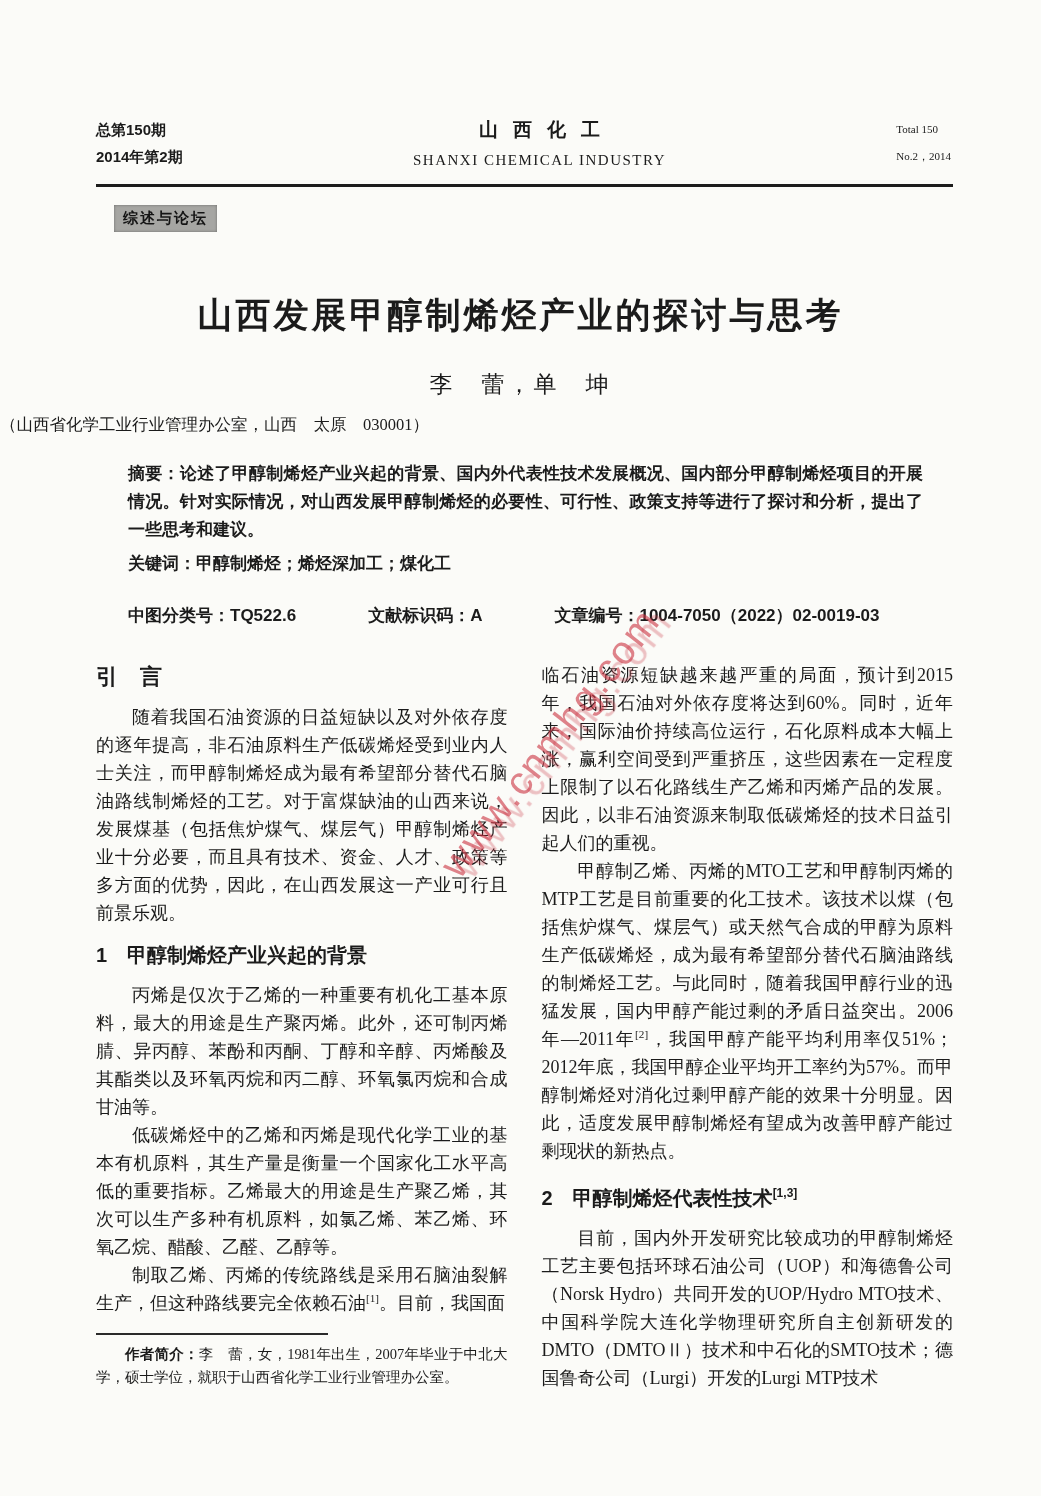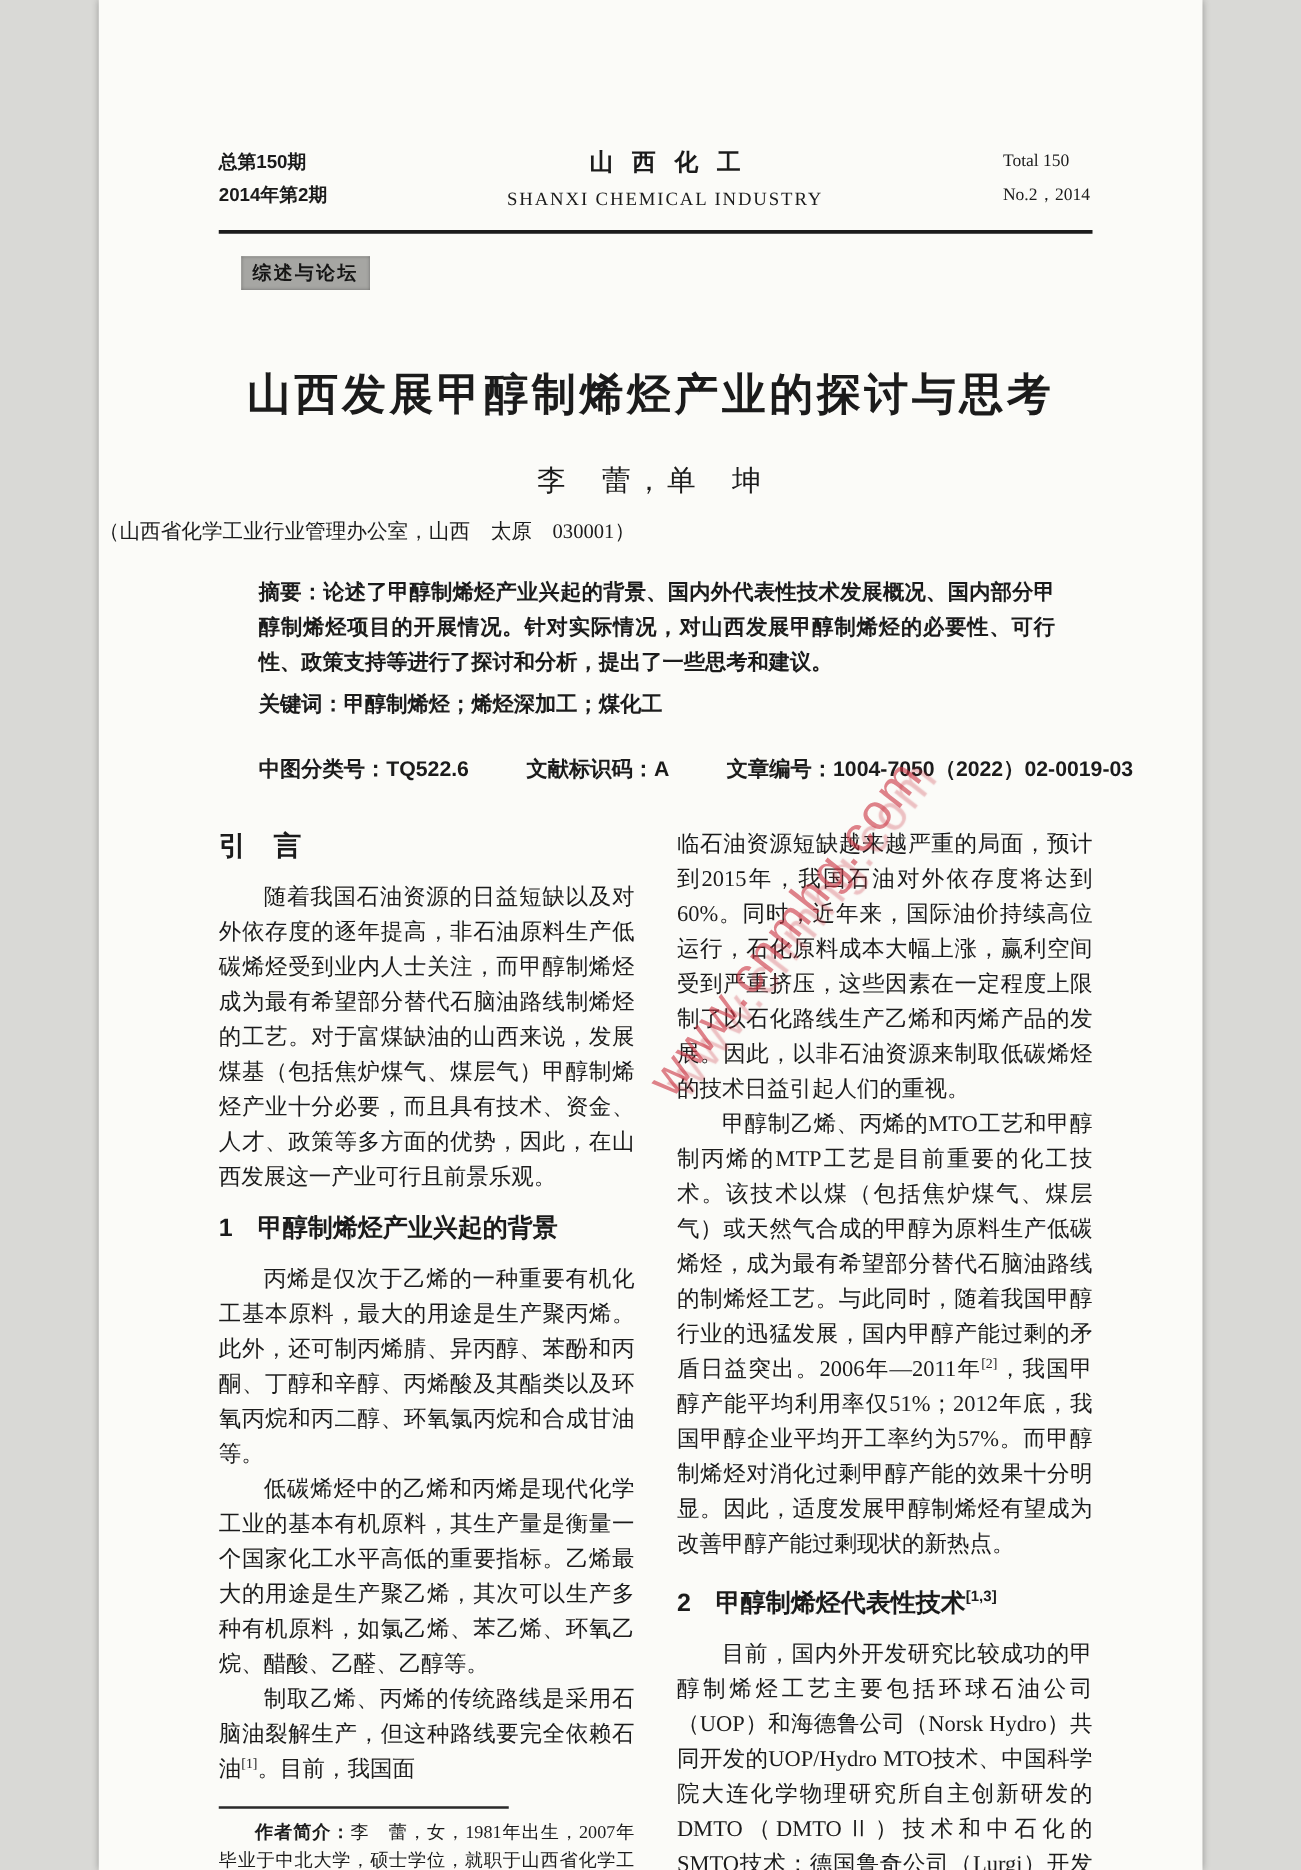--- a/index.html
+++ b/index.html
@@ -1,21 +1,21 @@
 <!DOCTYPE html>
 <html lang="zh"><head>
 <meta charset="utf-8">
 <style>
   * { margin:0; padding:0; box-sizing:border-box; }
   html,body { background:#d9d9d6; }
   body { font-family:"Liberation Serif", serif; }
 
   .page {
     position:relative;
-    width:883px; height:1496px;
+    width:1041px; height:1496px;
     margin:0 auto;
     background:#fbfbf8;
     color:#1b1b1b;
     overflow:hidden;
     box-shadow:0 0 6px rgba(0,0,0,.35);
   }
 
   
   .masthead {
     display:flex; justify-content:space-between; align-items:center;
@@ -25,21 +25,21 @@
     font-family:"Liberation Sans", sans-serif;
     font-weight:bold; font-size:15px; line-height:27px;
   }
   .mast-center { text-align:center; }
   .journal-cn {
     font-family:"Liberation Sans", sans-serif;
     font-size:19px; font-weight:bold;
     letter-spacing:15px; text-indent:15px;
   }
   .journal-en { font-size:15px; letter-spacing:1.5px; margin-top:9px; }
-  .mast-right div { font-size:14px; line-height:27px; }
+  .mast-right div { font-size:11px; line-height:27px; }
 
   .rule { margin:14px 88px 0 96px; border-top:3px solid #1c1c1c; }
 
   
   .category-tag {
     display:inline-block;
     margin:18px 0 0 114px;
     background:#a6a6a3;
     color:#151515;
     font-family:"Liberation Sans", sans-serif;
@@ -68,21 +68,21 @@
     font-weight:600;
   }
   .inline-label { font-family:"Liberation Sans", sans-serif; font-weight:bold; }
   .keywords {
     margin:6px 118px 0 128px;
     font-family:"Liberation Sans", sans-serif;
     font-size:17px; line-height:28px; font-weight:bold;
   }
   .meta-line {
     margin:26px 0 0 128px;
-    display:flex; gap:46px;
+    display:flex; gap:72px;
     font-family:"Liberation Sans", sans-serif;
     font-size:17px; font-weight:bold;
     white-space:nowrap;
   }
 
   
   .columns { display:flex; gap:34px; margin:34px 88px 0 96px;justify-content:space-between; }
   .col { flex:1; min-width:0; font-size:18px; line-height:28px; text-align:justify; }
   .col p { text-indent:2em; margin:0; }
   .col p.noindent { text-indent:0; }

